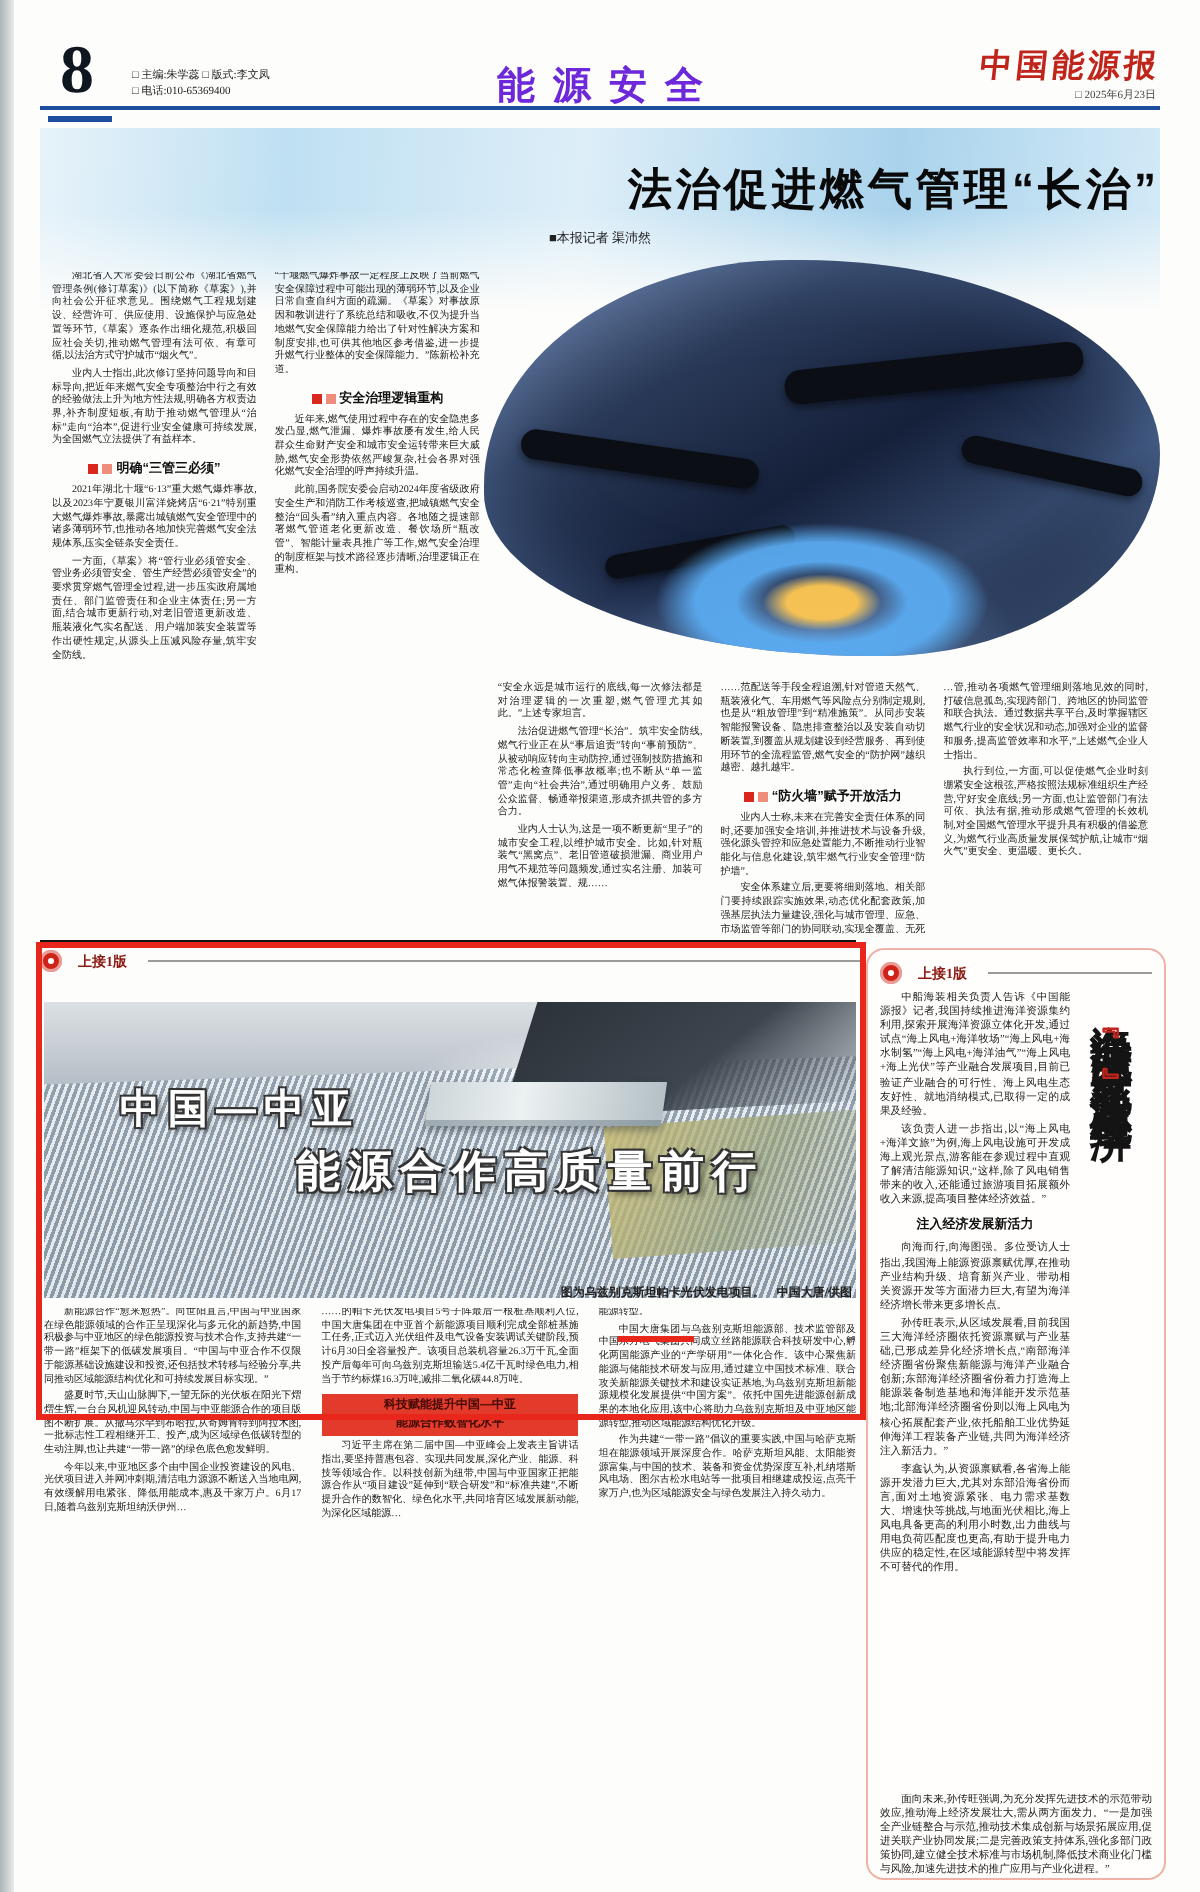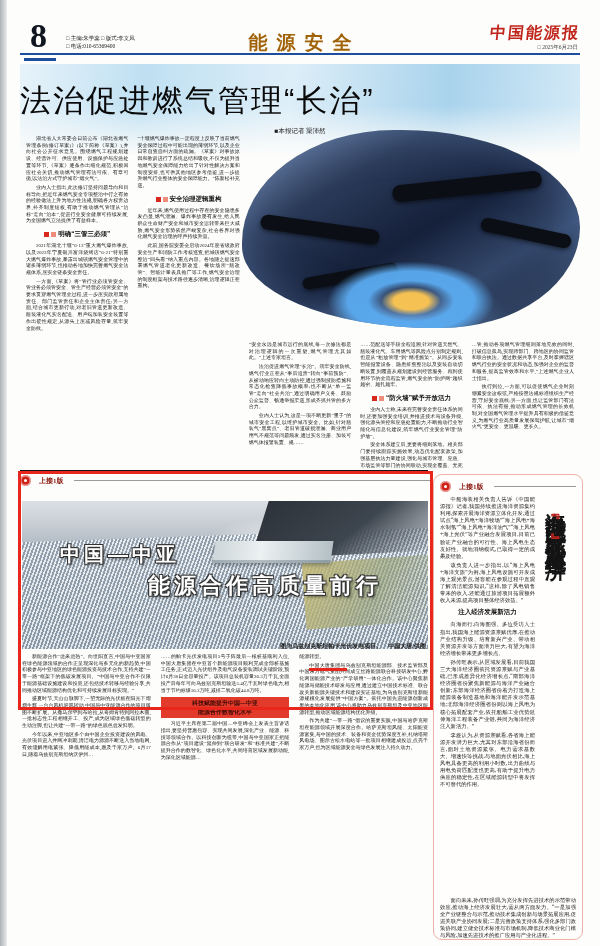--- a/index.html
+++ b/index.html
@@ -11,33 +11,33 @@
   #page{position:absolute;inset:0;}
   .edge{position:absolute;left:0;top:0;width:7px;height:946px;
     background:linear-gradient(to right,#aeb3b6,#e9ebec);}
   
   .pagenum{position:absolute;left:30px;top:18px;font-size:34px;font-weight:bold;color:#10161f;line-height:36px;}
   .pninfo{position:absolute;left:66px;top:34px;font-size:5.5px;color:#222;line-height:8px;white-space:nowrap;}
   .bluerule{position:absolute;left:20px;top:53px;width:560px;height:2px;background:#1d4e9e;}
   .pnrule{position:absolute;left:24px;top:58px;width:32px;height:2.5px;background:#1d4e9e;}
   .section-title{position:absolute;left:0;top:30px;width:600px;text-align:center;
     font-family:"Liberation Sans","DejaVu Sans",sans-serif;font-weight:900;font-size:19px;
-    letter-spacing:9px;text-indent:9px;color:#a16207;}
+    letter-spacing:9px;text-indent:9px;color:#6d28d9;}
   .masthead{position:absolute;right:20px;top:23px;font-size:16px;font-weight:bold;color:#c0251c;
     transform:skewX(-6deg);letter-spacing:2px;}
   .dateline{position:absolute;right:22px;top:44px;font-size:5.5px;color:#444;}
   
   .toparticle{position:absolute;left:20px;top:64px;width:560px;height:406px;}
   .skywash{position:absolute;left:0;top:0;width:560px;height:92px;
     background:linear-gradient(95deg,#e7f3fa 0%,#bfe0f2 22%,#ddeef8 48%,#a9d3ec 76%,#d4eaf7 100%);}
   .skywash:after{content:"";position:absolute;inset:0;
     background:linear-gradient(180deg,rgba(255,255,255,0) 45%,#fdfdfb 100%);}
-  .headline{position:relative;margin:16px 0 0 0;text-align:left;
-    font-family:"Liberation Sans","DejaVu Sans",sans-serif;font-weight:400;
-    font-size:31px;letter-spacing:2px;color:#0a0a0a;}
+  .headline{position:relative;margin:16px 0 0 0;text-align:right;
+    font-family:"Liberation Sans","DejaVu Sans",sans-serif;font-weight:700;
+    font-size:22px;letter-spacing:2px;color:#0a0a0a;}
   .byline{position:relative;text-align:center;font-size:6.5px;color:#222;margin-top:5px;}
   .topcols{position:absolute;left:6px;top:72px;width:548px;height:332px;display:flex;gap:9px;}
   .tcol{flex:1;overflow:hidden;text-align:justify;}
   .imgspace{height:206px;}
   .bt{font-size:5px;line-height:6.7px;margin:0 0 2px 0;text-indent:2em;}
   .bt.ni{text-indent:0;}
   .sh{display:flex;align-items:center;justify-content:center;gap:2px;
     font-family:"Liberation Sans","DejaVu Sans",sans-serif;font-weight:bold;
     font-size:6.5px;color:#101010;margin:5px 0 4px 0;}
   .sq{width:5px;height:5px;background:#d8271d;flex:0 0 auto;}

